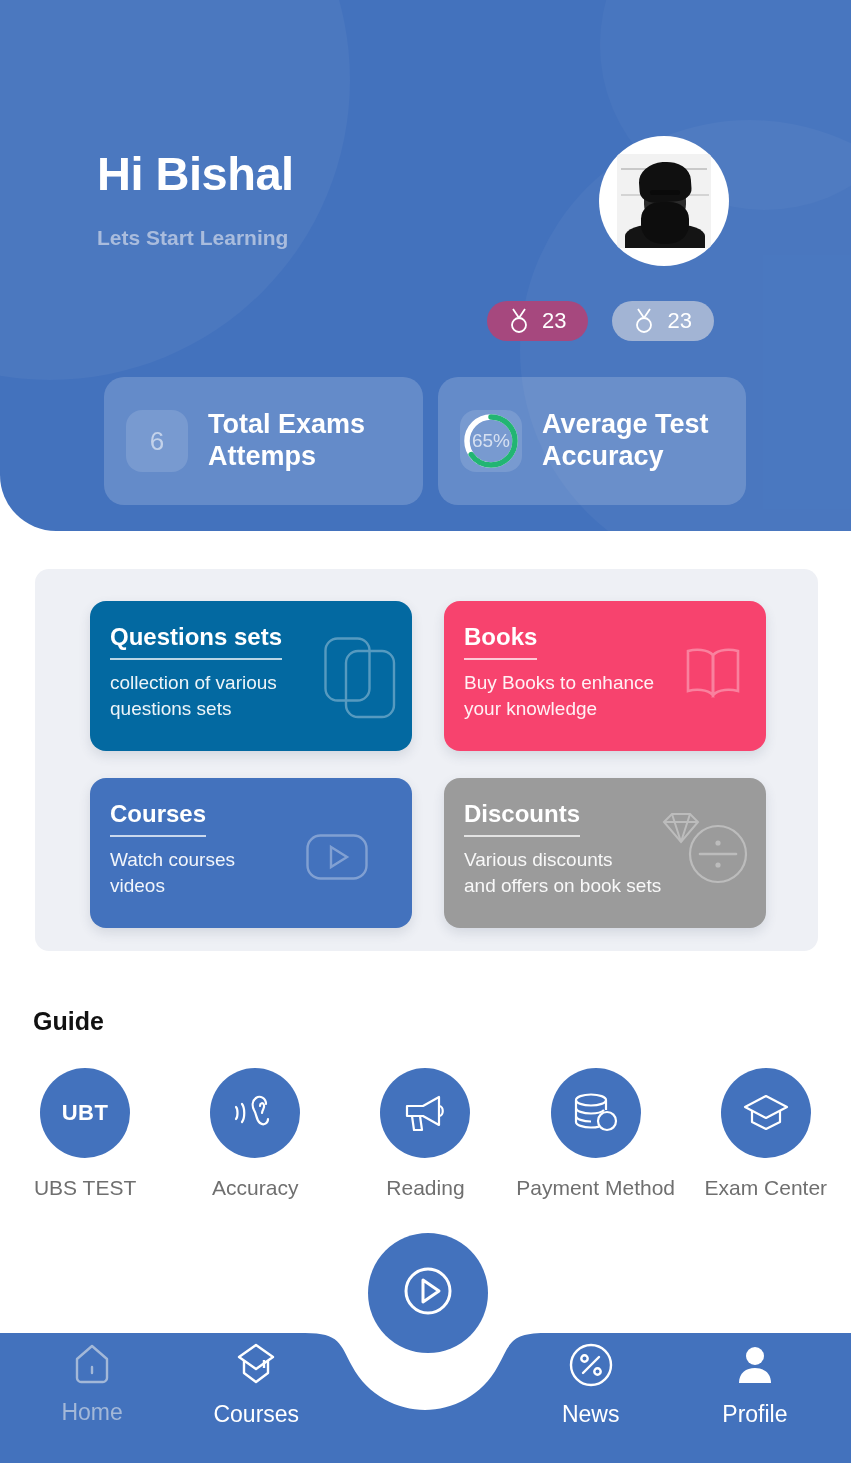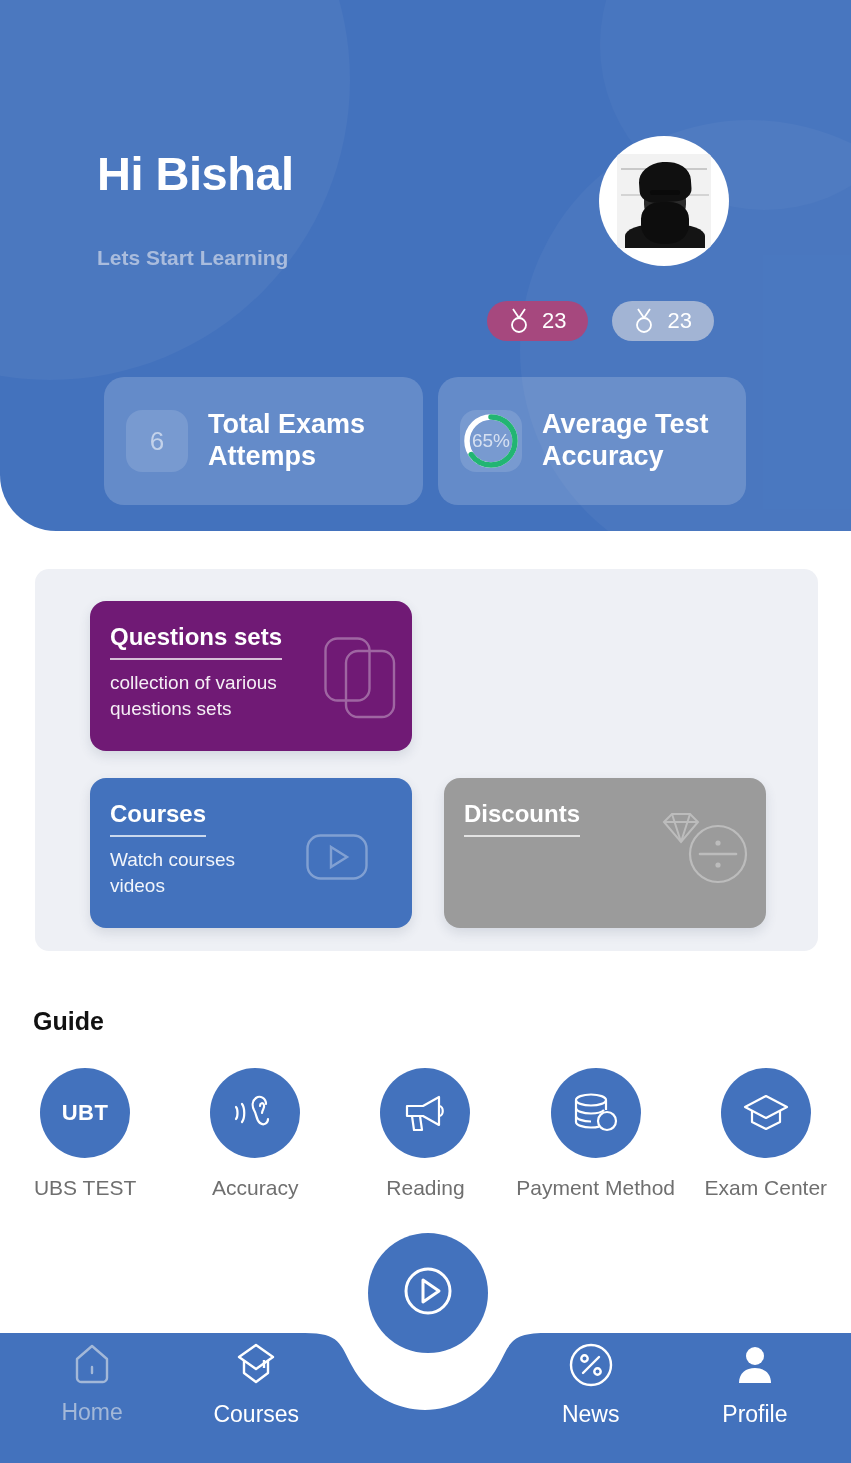--- a/index.html
+++ b/index.html
@@ -33,21 +33,21 @@
     width: 330px; height: 330px; border-radius: 50%;
     background: rgba(255,255,255,0.03);
   }
   .greeting {
     position: absolute; left: 97px; top: 148px;
     color: #ffffff; font-size: 47px; font-weight: bold;
     letter-spacing: -0.5px; line-height: 1.1;
   }
   .subgreeting {
     position: absolute; left: 97px; top: 226px;
-    color: #a9bcdd; font-size: 21px; font-weight: bold; margin-top: 20px;
+    color: #a9bcdd; font-size: 21px; font-weight: bold;
   }
 
   
   .avatar-wrap {
     position: absolute; left: 599px; top: 136px;
     width: 130px; height: 130px; border-radius: 50%;
     background: #ffffff;
     display: flex; align-items: center; justify-content: center;
     overflow: hidden;
   }
@@ -120,21 +120,21 @@
     width: 783px; height: 382px;
     background: #eef0f5; border-radius: 14px;
   }
   .grid { position: absolute; left: 55px; top: 32px; width: 677px; }
   .grid-row { display: flex; gap: 32px; margin-bottom: 27px; }
   .fcard {
     width: 322px; height: 150px; border-radius: 16px;
     position: relative; overflow: hidden; padding: 22px 20px 0 20px;
     box-shadow: 0 5px 12px rgba(60,70,100,0.14);
   }
-  .fcard.green  { background: #701a75; }
+  .fcard.green  { background: #0369a1; }
   .fcard.pink   { background: #f7436e; }
   .fcard.blue   { background: #4372bd; }
   .fcard.grey   { background: #9b9b9b; }
   .fcard-title {
     color: #ffffff; font-size: 24px; font-weight: bold;
     padding-bottom: 7px; display: inline-block;
     border-bottom: 2px solid rgba(255,255,255,0.72);
   }
   .fcard-desc {
     margin-top: 10px; color: rgba(255,255,255,0.93);
@@ -258,36 +258,47 @@
           <div class="fcard-title">Questions sets</div>
           <div class="fcard-desc">collection of various<br>questions sets</div>
           <div class="fcard-icon">
             <svg width="72" height="82" viewBox="0 0 72 82" fill="none" stroke="#fff" stroke-width="2.4">
               <rect x="1.5" y="1.5" width="44" height="62" rx="12"></rect>
               <rect x="22" y="14" width="48" height="66" rx="12"></rect>
             </svg>
           </div>
         </div>
 
+        <div class="fcard pink">
+          <div class="fcard-title">Books</div>
+          <div class="fcard-desc">Buy Books to enhance<br>your knowledge</div>
+          <div class="fcard-icon books">
+            <svg width="62" height="52" viewBox="0 0 62 52" fill="none" stroke="#fff" stroke-width="2.6">
+              <path d="M31 8 C25 2, 14 2, 6 4 L6 44 C14 42, 25 42, 31 48 Z"></path>
+              <path d="M31 8 C37 2, 48 2, 56 4 L56 44 C48 42, 37 42, 31 48 Z"></path>
+            </svg>
+          </div>
+        </div>
       </div>
 
       <div class="grid-row">
         <div class="fcard blue">
           <div class="fcard-title">Courses</div>
           <div class="fcard-desc">Watch courses<br>videos</div>
           <div class="fcard-icon play">
             <svg width="62" height="46" viewBox="0 0 62 46" fill="none" stroke="#fff" stroke-width="2.4">
               <rect x="1.5" y="1.5" width="59" height="43" rx="13"></rect>
               <path d="M25 13 L41 23 L25 33 Z"></path>
             </svg>
           </div>
         </div>
 
         <div class="fcard grey">
           <div class="fcard-title">Discounts</div>
+          <div class="fcard-desc">Various discounts<br>and offers on book sets</div>
           <div class="fcard-icon disc">
             <svg width="96" height="80" viewBox="0 0 96 80" fill="none" stroke="#fff" stroke-width="2">
               <g transform="translate(2,2)">
                 <path d="M6 10 L14 2 L32 2 L40 10 L23 30 Z"></path>
                 <path d="M6 10 L40 10 M14 2 L23 30 M32 2 L23 30"></path>
               </g>
               <circle cx="62" cy="44" r="28" stroke-width="2.2"></circle>
               <path d="M44 44 H80" stroke-width="2.6" stroke-linecap="round"></path>
               <circle cx="62" cy="33" r="2.6" fill="#fff" stroke="none"></circle>
               <circle cx="62" cy="55" r="2.6" fill="#fff" stroke="none"></circle>

